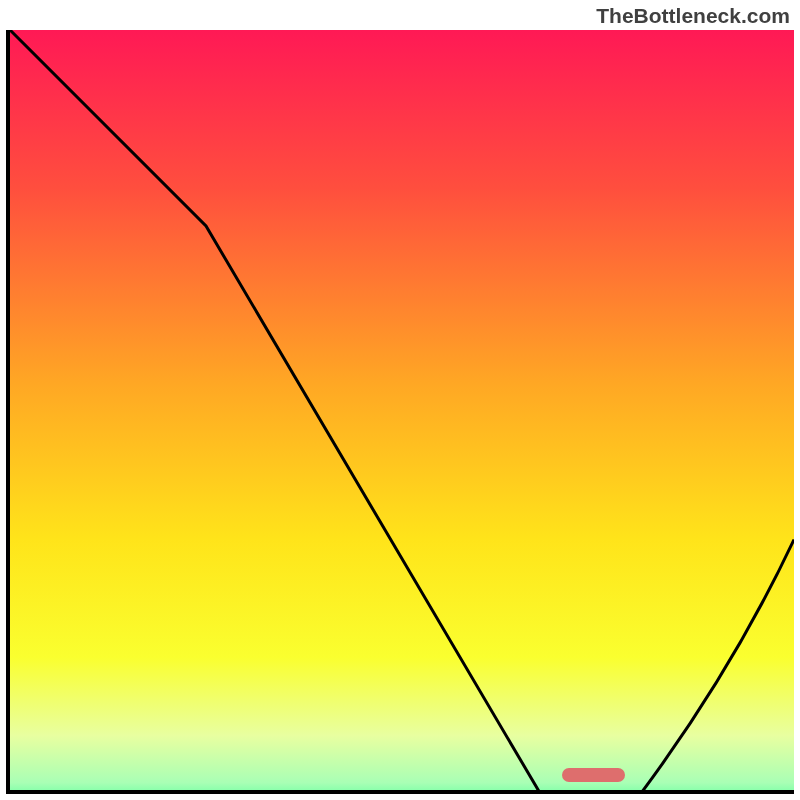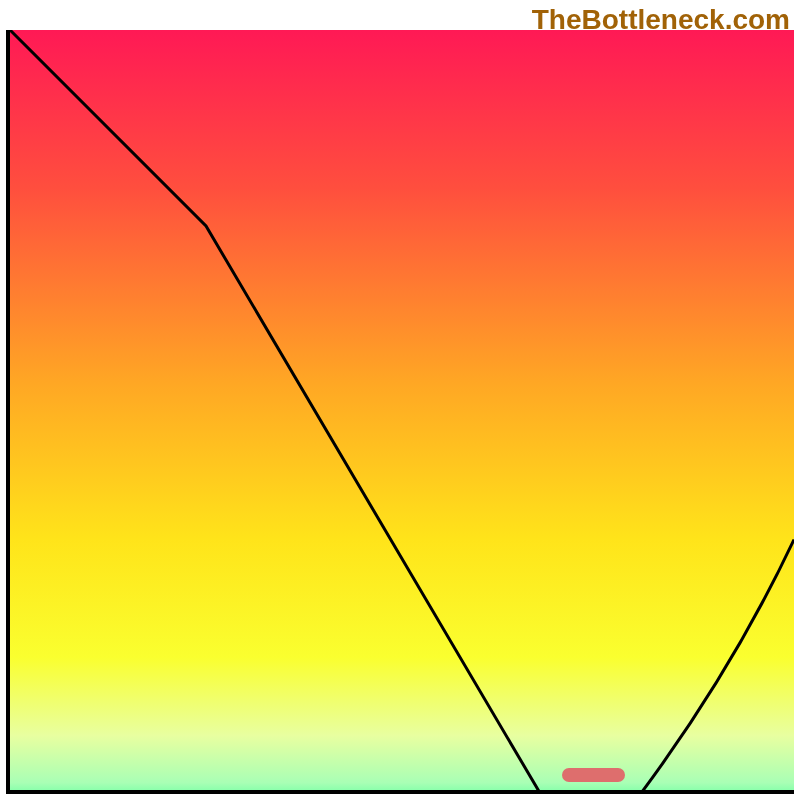--- a/index.html
+++ b/index.html
@@ -7,23 +7,23 @@
   .chart-container {
     position: relative;
     width: 800px;
     height: 800px;
   }
   .watermark {
     position: absolute;
     top: 4px;
     right: 10px;
     font-family: Arial, Helvetica, sans-serif;
-    font-size: 28px;
+    font-size: 21px;
     font-weight: bold;
-    color: #a16207;
+    color: #404040;
     z-index: 10;
   }
   .plot-area {
     position: absolute;
     left: 6px;
     top: 30px;
     width: 788px;
     height: 764px;
     border-left: 4px solid #000;
     border-bottom: 4px solid #000;

